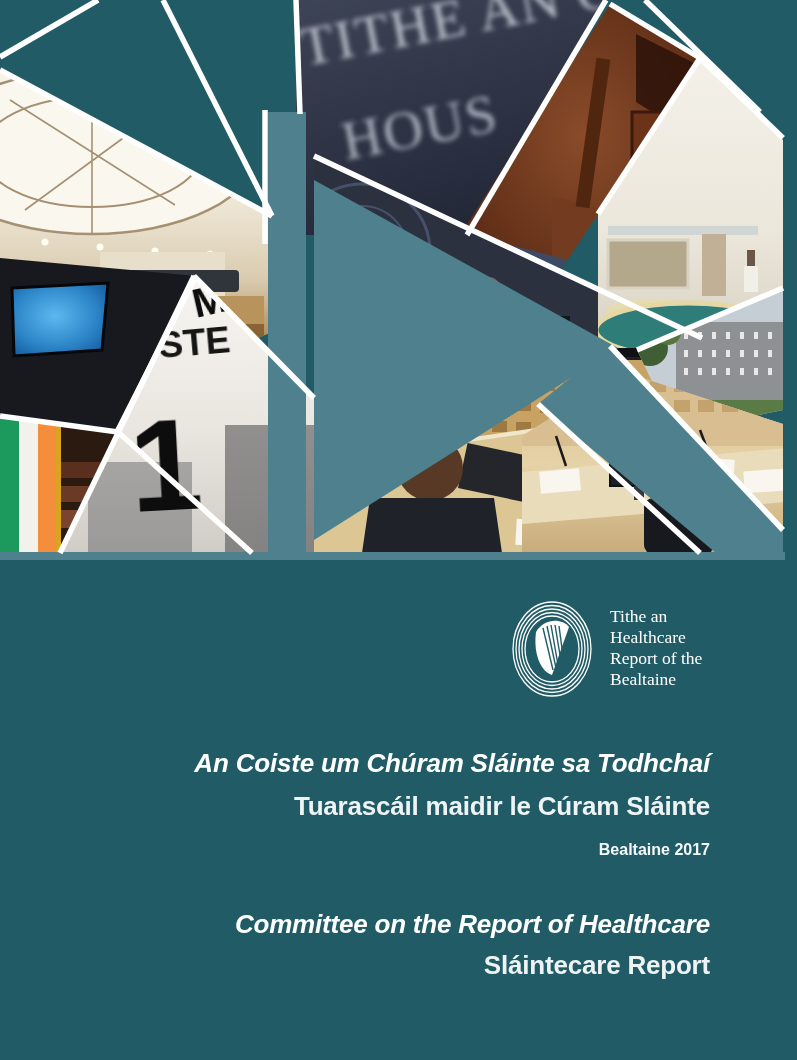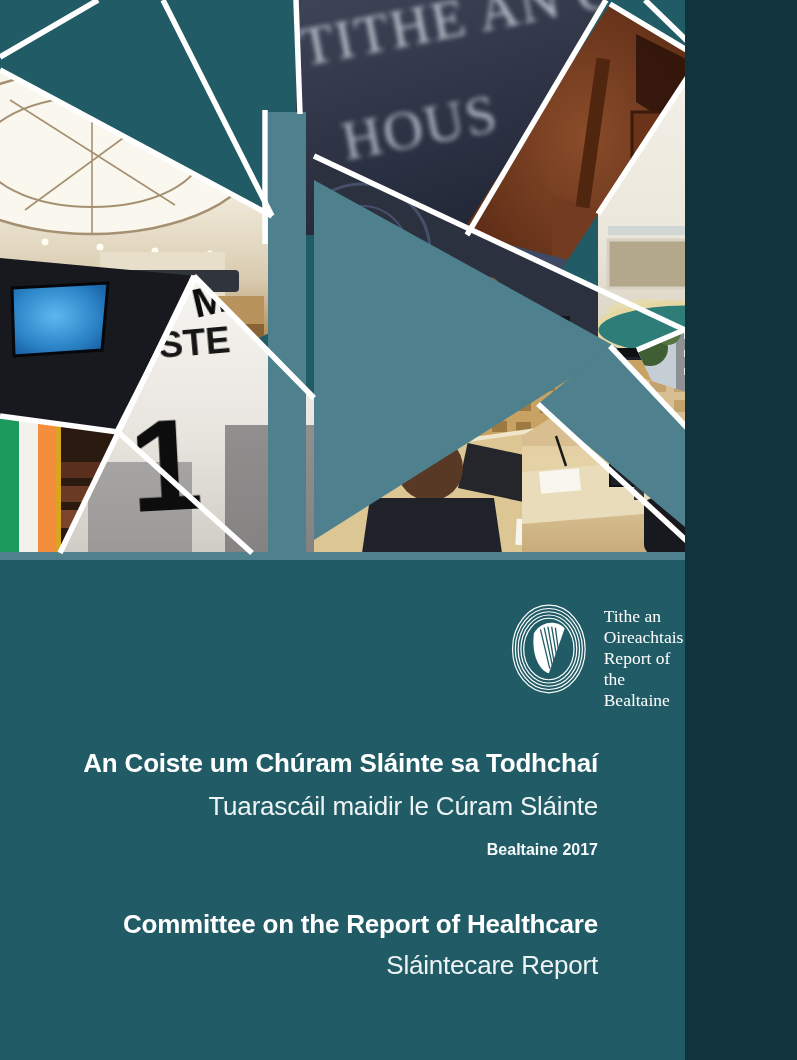--- a/index.html
+++ b/index.html
@@ -1,30 +1,30 @@
 <!DOCTYPE html>
 <html><head>
 <meta charset="utf-8">
 <style>
   html,body{margin:0;padding:0;background:#10333c;}
   #cover{
-    position:relative;width:685px;height:1060px;overflow:hidden;
+    position:relative;width:797px;height:1060px;overflow:hidden;
     background:#215c66;
     font-family:"Liberation Sans",sans-serif;
   }
   #collage{position:absolute;top:0;left:0;}
   
   .logo-row{position:absolute;left:506px;top:598px;display:flex;align-items:flex-start;}
   .logo-emblem{width:92px;height:102px;}
   .logo-text{margin-left:12px;margin-top:8px;color:#ffffff;
     font-family:"Liberation Serif",serif;font-size:17.5px;line-height:21px;}
   
   .title-line{position:absolute;right:87px;left:0;text-align:right;color:#ffffff;white-space:nowrap;}
-  .t-big-bold {font-size:26px;font-weight:700;letter-spacing:-0.2px;}
-  .t-big-reg  {font-size:26px;font-weight:400;letter-spacing:-0.2px;color:#eef4f5;text-align:right;}
+  .t-big-bold {font-size:26px;font-weight:700;letter-spacing:-0.2px;font-style:italic;}
+  .t-big-reg  {font-size:26px;font-weight:700;letter-spacing:-0.2px;color:#eef4f5;text-align:right;}
   .t-small    {font-size:16px;font-weight:700;color:#f4f8f9;}
   #irish-title    {top:748px;}
   #irish-subtitle {top:791px;}
   #irish-date     {top:841px;}
   #english-title    {top:909px;}
   #english-subtitle {top:950px;padding-left:36px;}
   #english-date     {top:996px;}
 </style>
 </head>
 <body>
@@ -366,21 +366,21 @@
       <g stroke="#215c66" stroke-width="1.4">
         <line x1="37" y1="30" x2="47" y2="72"></line>
         <line x1="41" y1="28" x2="50" y2="70"></line>
         <line x1="45" y1="27" x2="52" y2="67"></line>
         <line x1="49" y1="27" x2="55" y2="63"></line>
         <line x1="53" y1="28" x2="57" y2="58"></line>
       </g>
     </svg>
     <div class="logo-text">
       <div>Tithe an</div>
-      <div>Oireachtais</div>
+      <div>Healthcare</div>
       <div>Report of the</div>
       <div>Bealtaine</div>
     </div>
   </div>
 
   <div id="irish-title" class="title-line t-big-bold">An Coiste um Chúram Sláinte sa Todhchaí</div>
   <div id="irish-subtitle" class="title-line t-big-reg">Tuarascáil maidir le Cúram Sláinte</div>
   <div id="irish-date" class="title-line t-small">Bealtaine 2017</div>
 
   <div id="english-title" class="title-line t-big-bold">Committee on the Report of Healthcare</div>

